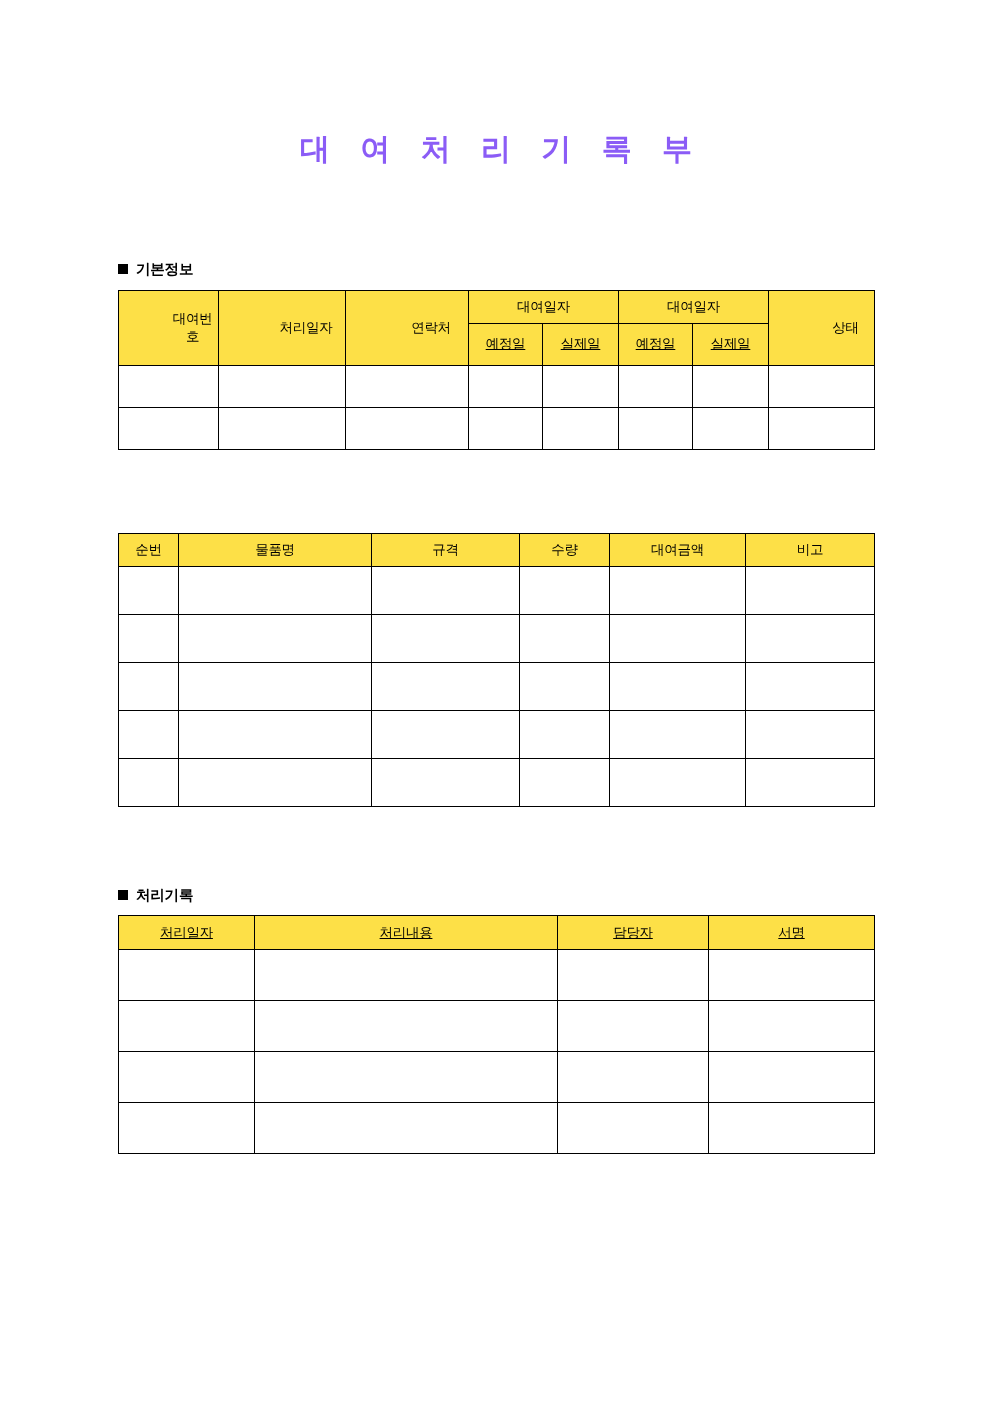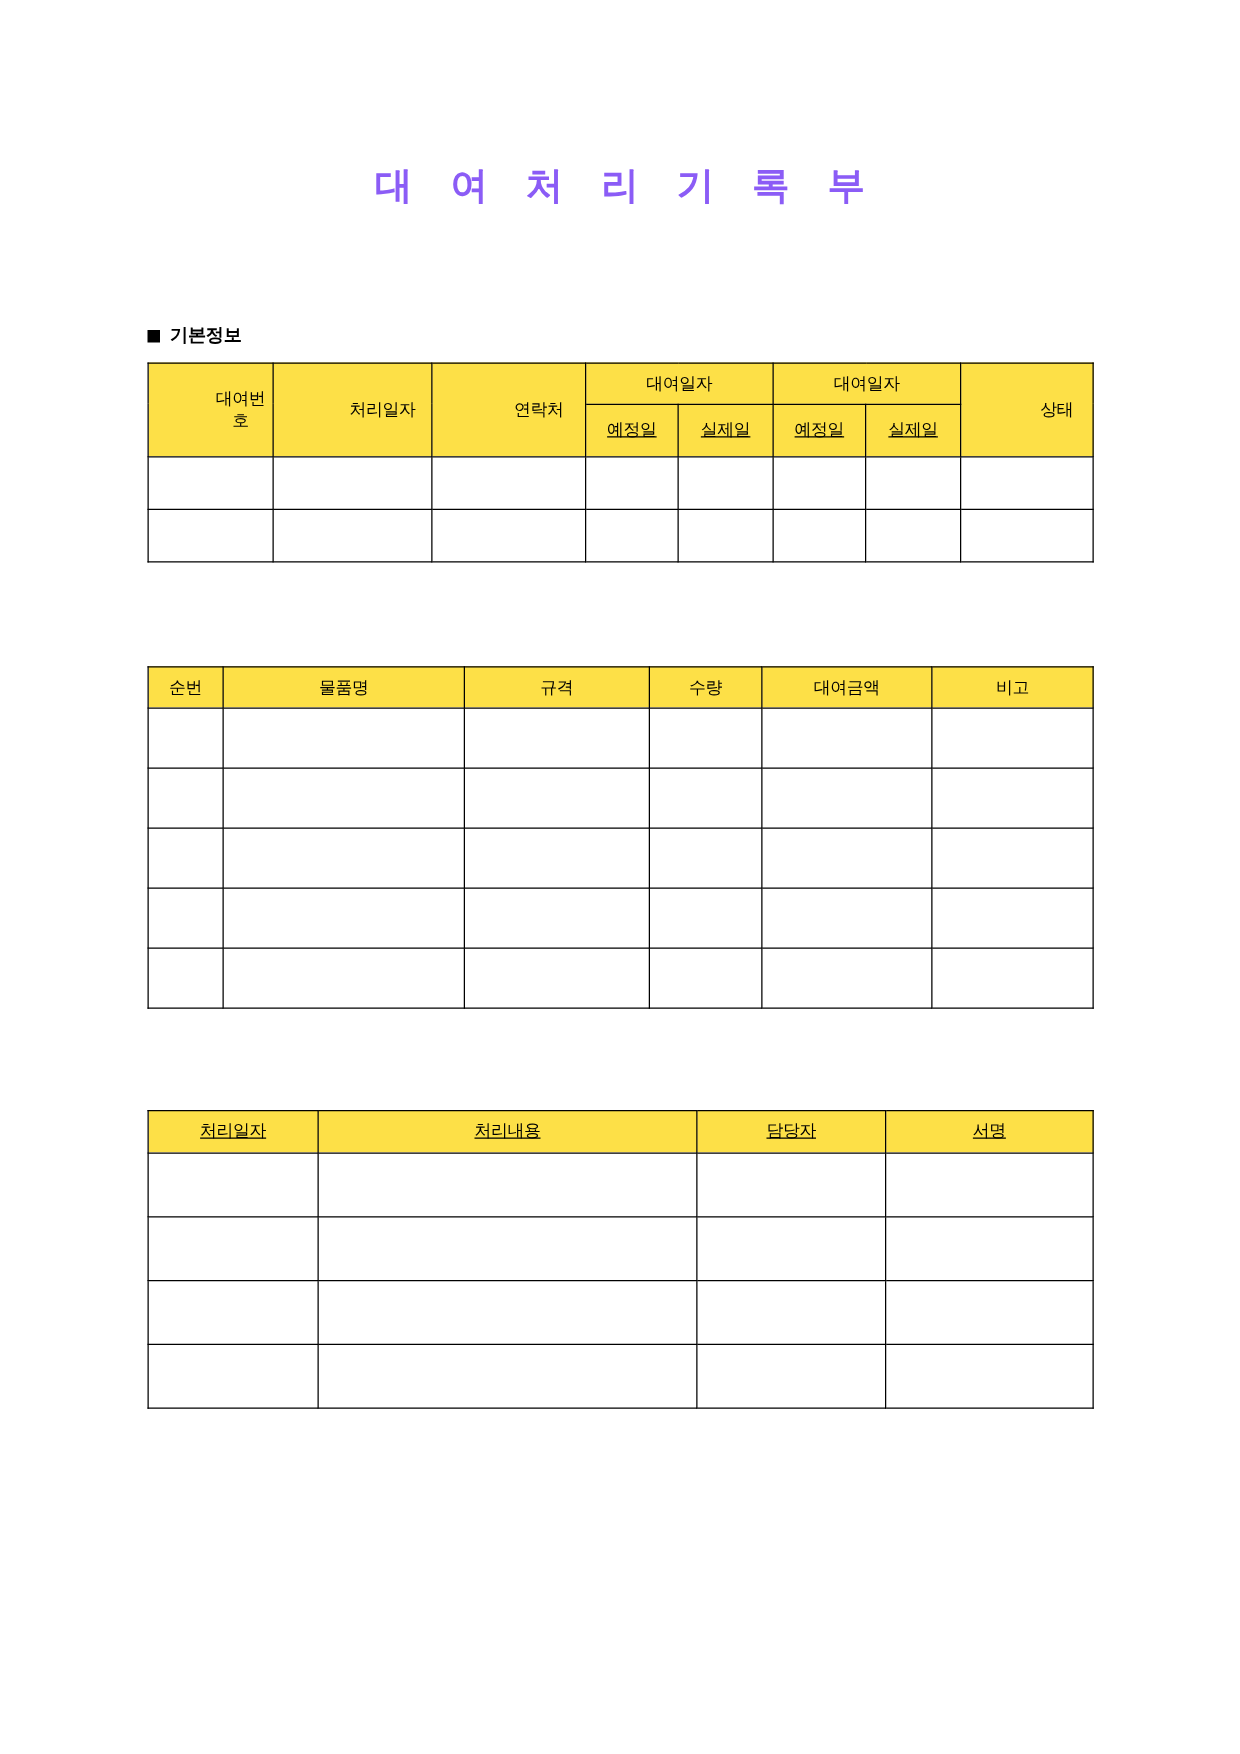--- a/index.html
+++ b/index.html
@@ -234,20 +234,24 @@
           <td class="blank"></td>
           <td class="blank"></td>
         </tr>
       </tbody>
     </table>
   </div>
 
   <div class="gap-2"></div>
 
   <div class="section">
+    <div class="section-title">
+      <span class="bullet"></span>
+      <span>처리기록</span>
+    </div>
 
     <table class="form" id="table-records">
       <colgroup>
         <col style="width:136px">
         <col style="width:303px">
         <col style="width:151px">
         <col style="width:166px">
       </colgroup>
       <thead>
         <tr>

